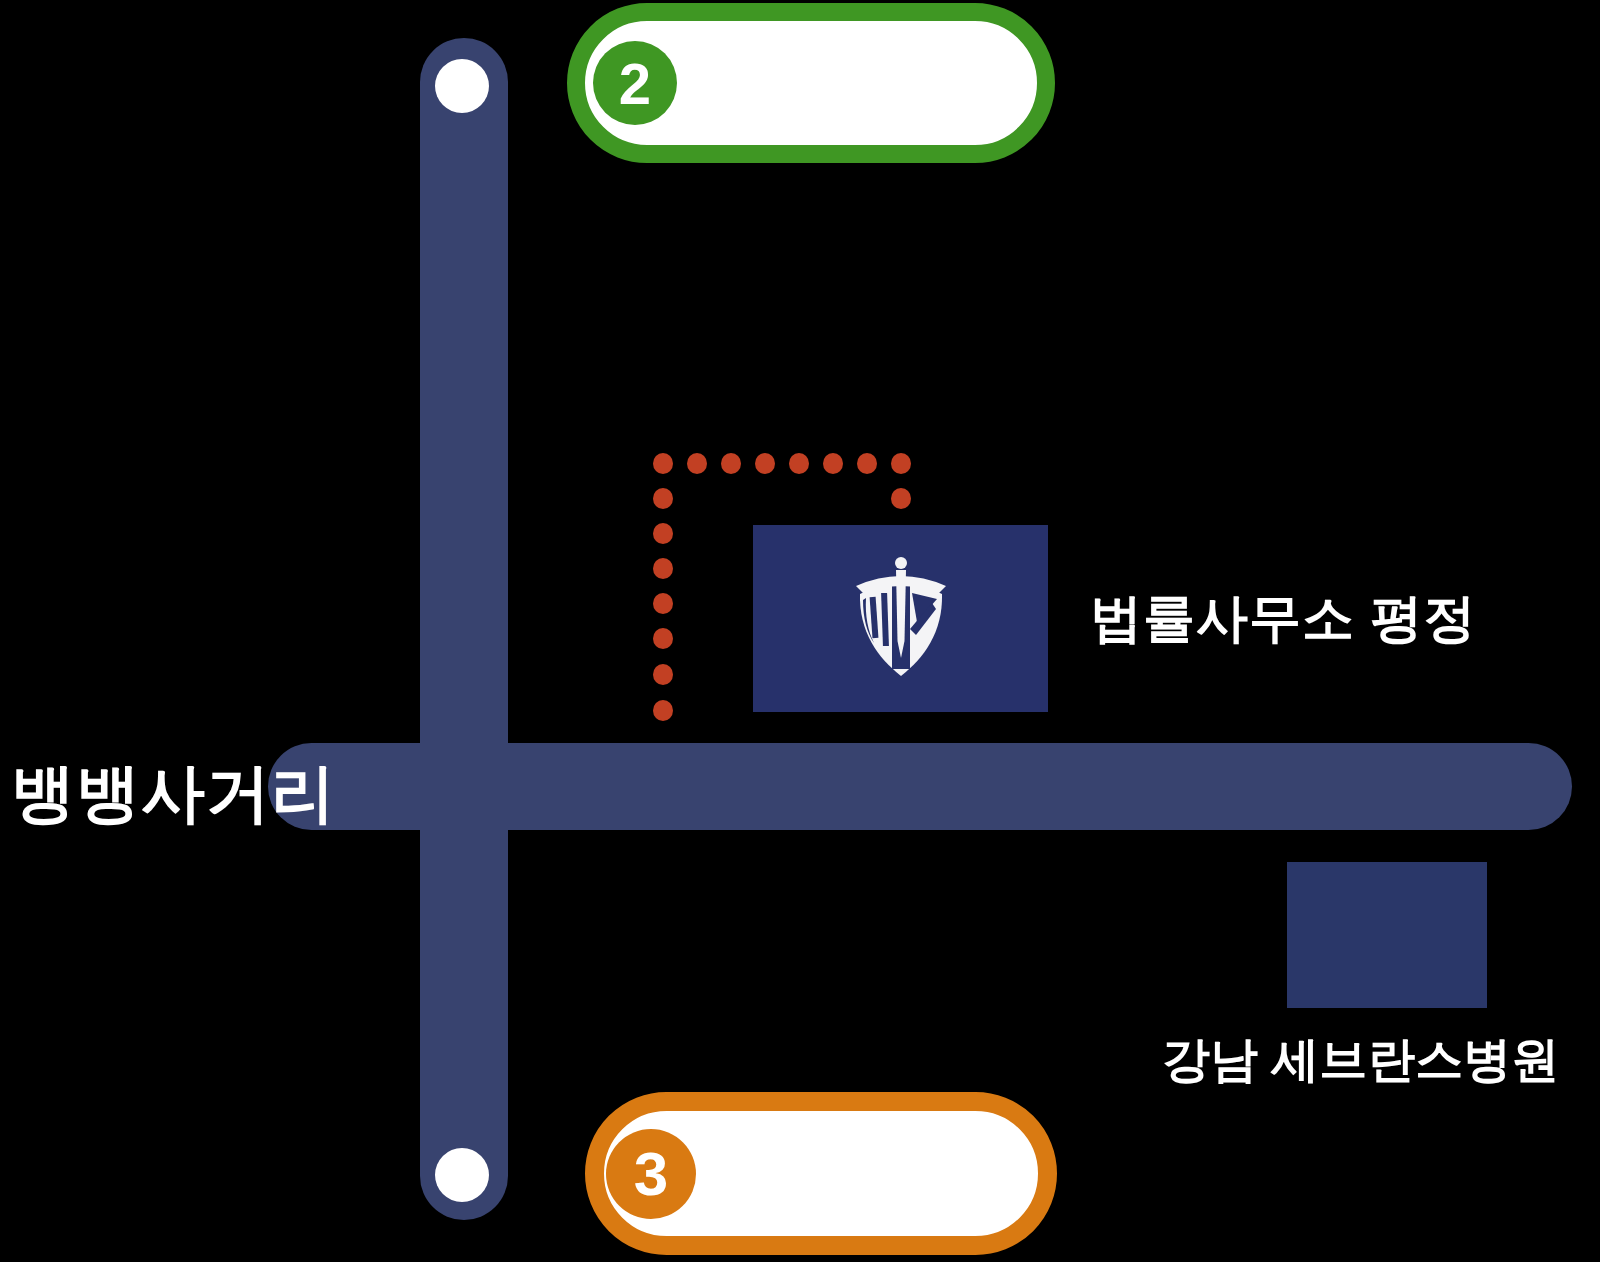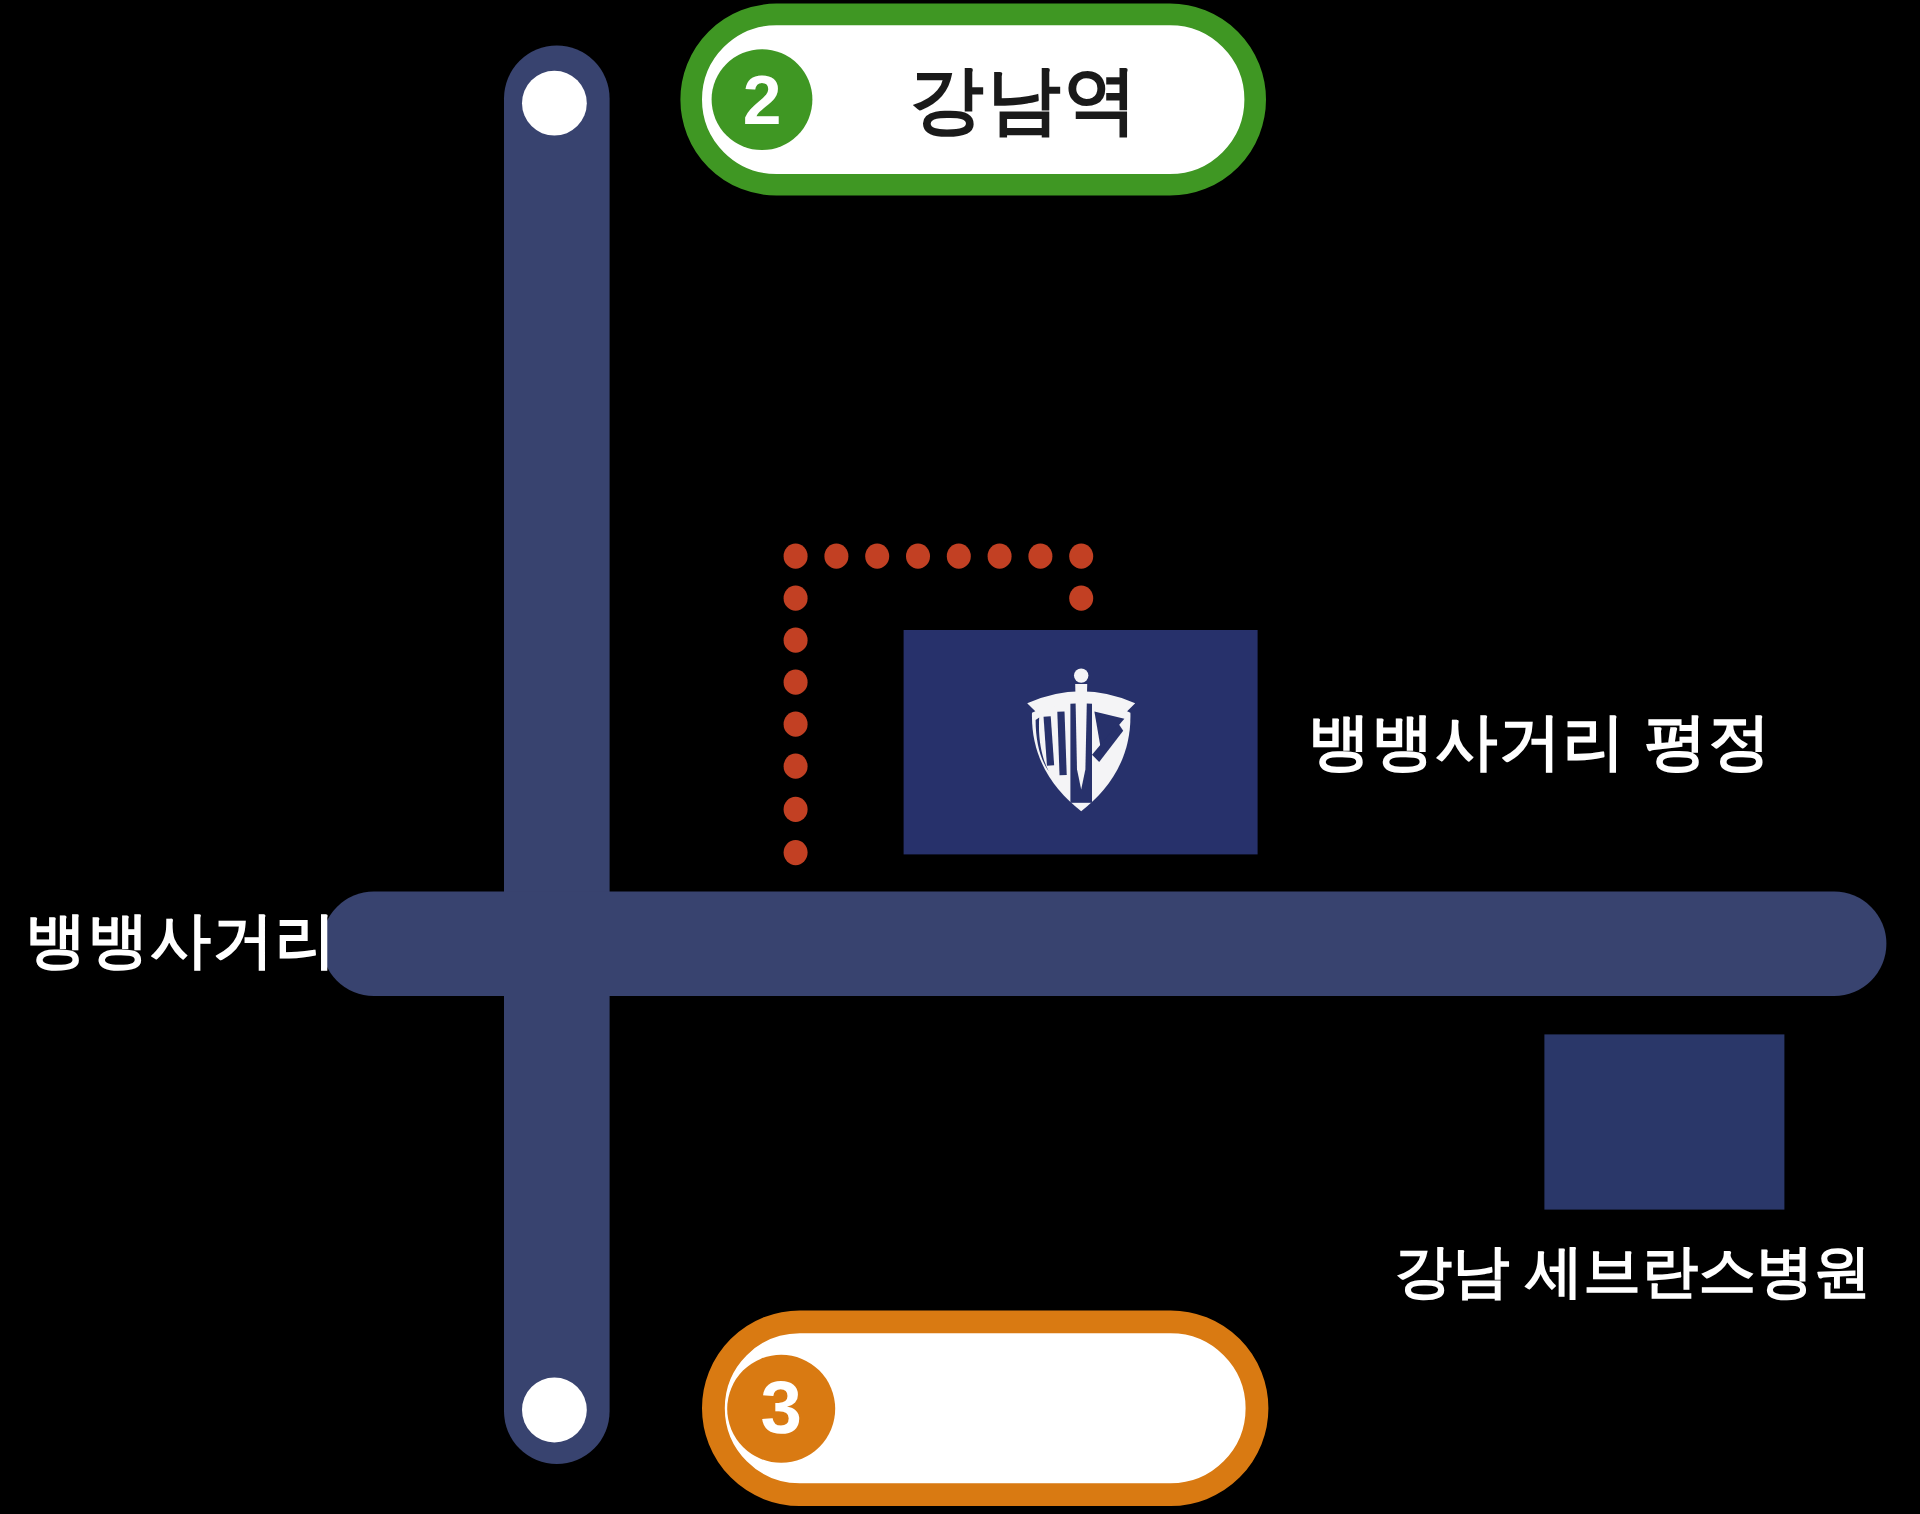--- a/index.html
+++ b/index.html
@@ -61,21 +61,21 @@
   }
   .office-logo { width:114px; height:130px; display:block; }
   .office-logo .lg-white { fill:#F4F4F6; }
   .office-logo .lg-navy  { fill:var(--office, #27316B); }
 
   
   .map-label {
     position:absolute; color:var(--labelText, #fff);
     font-weight:bold; white-space:nowrap;
   }
-  .label-intersection { left:21px;  top:750px;  font-size:51px; letter-spacing:1px; }
+  .label-intersection { left:11px;  top:750px;  font-size:64px; letter-spacing:1px; }
   .label-office       { left:1090px; top:584px; font-size:52px; letter-spacing:1px; }
   .label-hospital     { left:1162px; top:1028px; width:420px; font-size:48px; }
 
   
   .route-layer { position:absolute; left:0; top:0; width:100%; height:100%; pointer-events:none; }
   .route-dot {
     position:absolute; width:20px; height:21px; border-radius:50%;
     background: var(--dot, #C24023);
   }
 </style>
@@ -103,21 +103,20 @@
     <div class="route-dot" style="left: 653px; top: 593px;"></div>
     <div class="route-dot" style="left: 653px; top: 628px;"></div>
     <div class="route-dot" style="left: 653px; top: 664px;"></div>
     <div class="route-dot" style="left: 653px; top: 700px;"></div>
   </div>
 
 <div class="station-badge badge-gangnam">
   <div class="line-circle line2-circle">
     <span>2</span>
   </div>
-  <div class="station-name">강남역</div>
 </div>
 
 <div class="station-badge badge-yangjae">
   <div class="line-circle line3-circle">
     <span>3</span>
   </div>
 </div>
 
 <div class="building office-building">
   <svg class="office-logo" viewBox="0 0 110 130" aria-hidden="true">
@@ -135,14 +134,14 @@
 
     <circle class="lg-white" cx="55" cy="9" r="6"></circle>
     <path class="lg-white" d="M10,32 Q55,12 100,32 L92,40 Q55,24 18,40 Z"></path>
     <path class="lg-white" d="M50,16 L60,16 L58.5,87 L55,104 L51.5,87 Z"></path>
   </svg>
 </div>
 
 <div class="building hospital-building"></div>
 
 <div class="map-label label-intersection">뱅뱅사거리</div>
-<div class="map-label label-office">뱅뱅사거리 평정</div>
+<div class="map-label label-office">법률사무소 평정</div>
 <div class="map-label label-hospital">강남 세브란스병원</div>
 
 </body></html>

